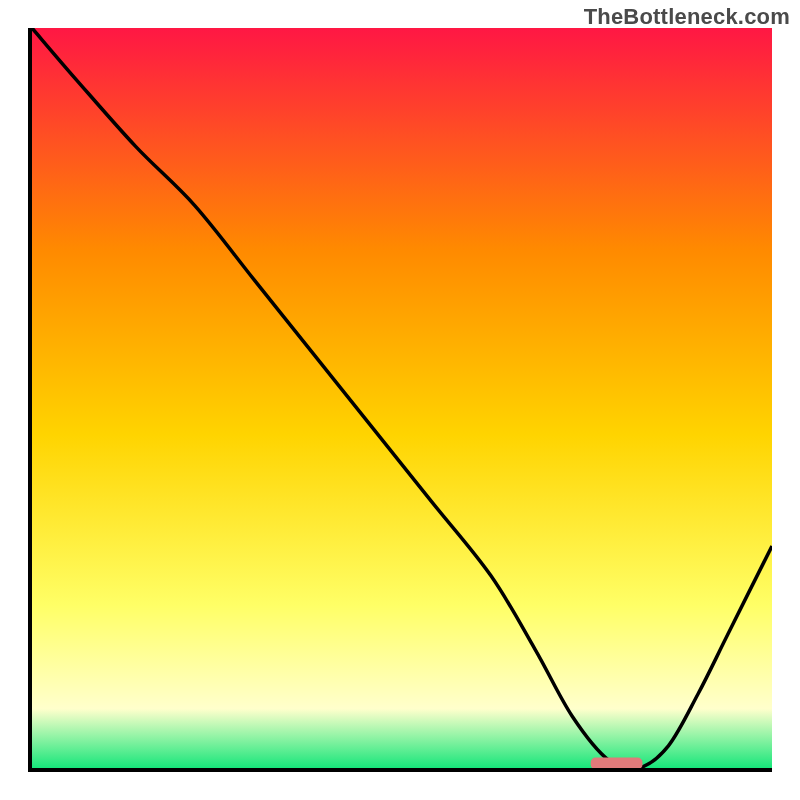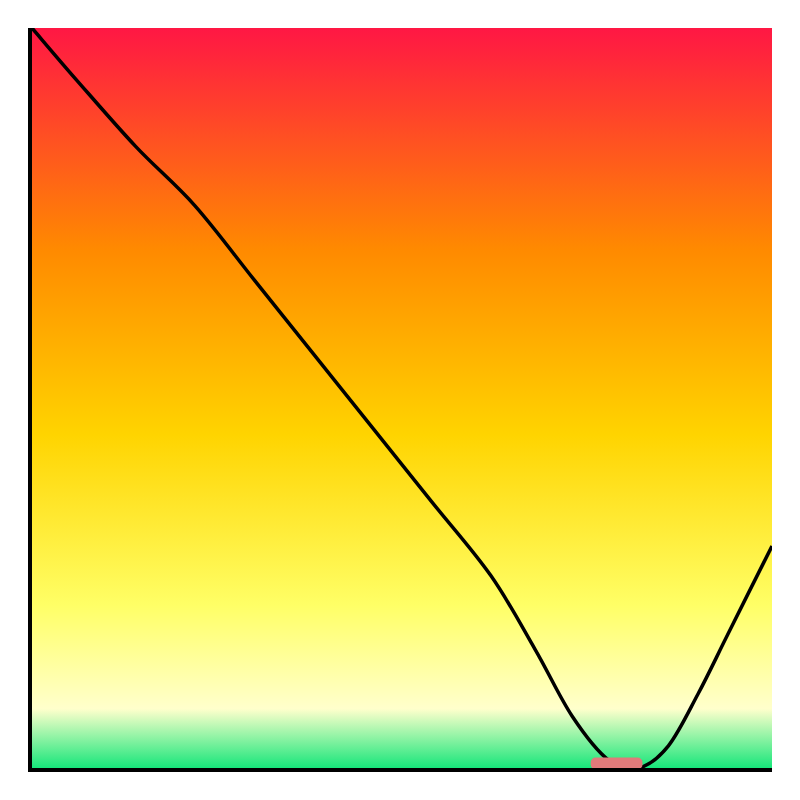--- a/index.html
+++ b/index.html
@@ -45,20 +45,21 @@
   .curve {
     fill: none;
     stroke: #000;
     stroke-width: 3.5;
   }
 </style>
 </head>
 <body>
 
 <div class="frame">
+  <div class="watermark">TheBottleneck.com</div>
 
   <div class="plot-area">
     <svg id="chart-svg" width="740" height="740" viewBox="0 0 740 740">
       <defs>
         <linearGradient id="bg-grad" x1="0" y1="0" x2="0" y2="1">
           <stop id="g0" offset="0%" stop-color="#ff1744"></stop>
           <stop id="g1" offset="30%" stop-color="#ff8a00"></stop>
           <stop id="g2" offset="55%" stop-color="#ffd400"></stop>
           <stop id="g3" offset="78%" stop-color="#ffff66"></stop>
           <stop id="g4" offset="92%" stop-color="#ffffcc"></stop>

